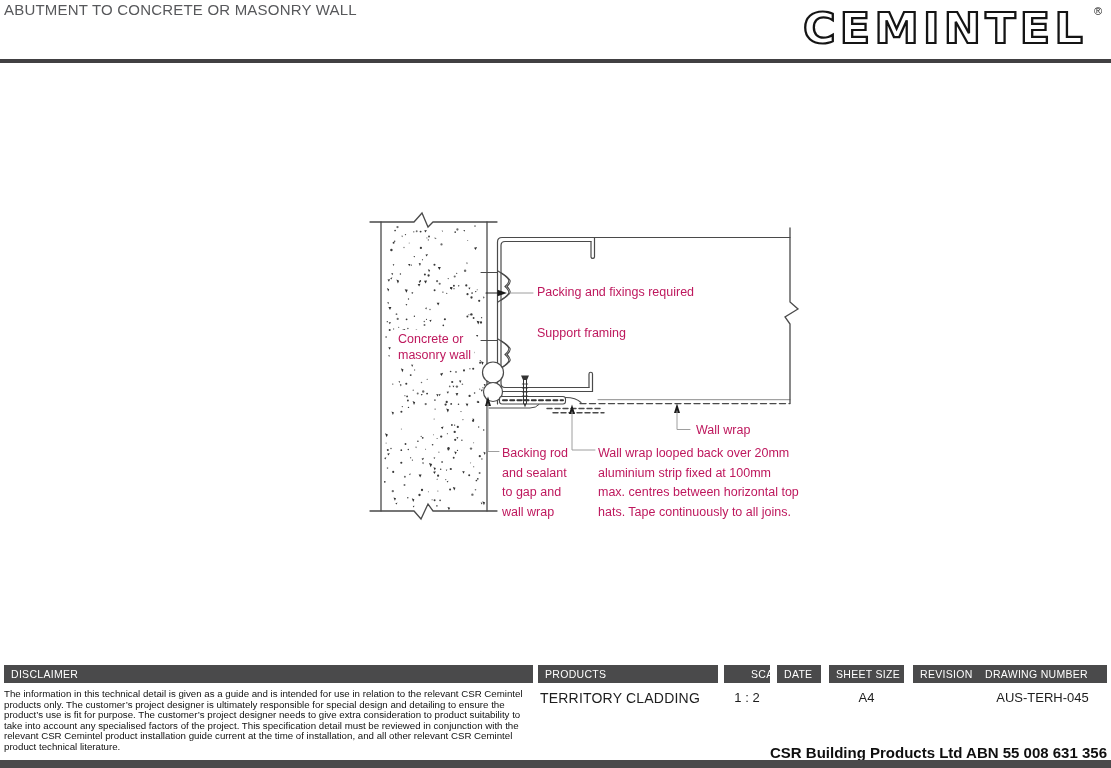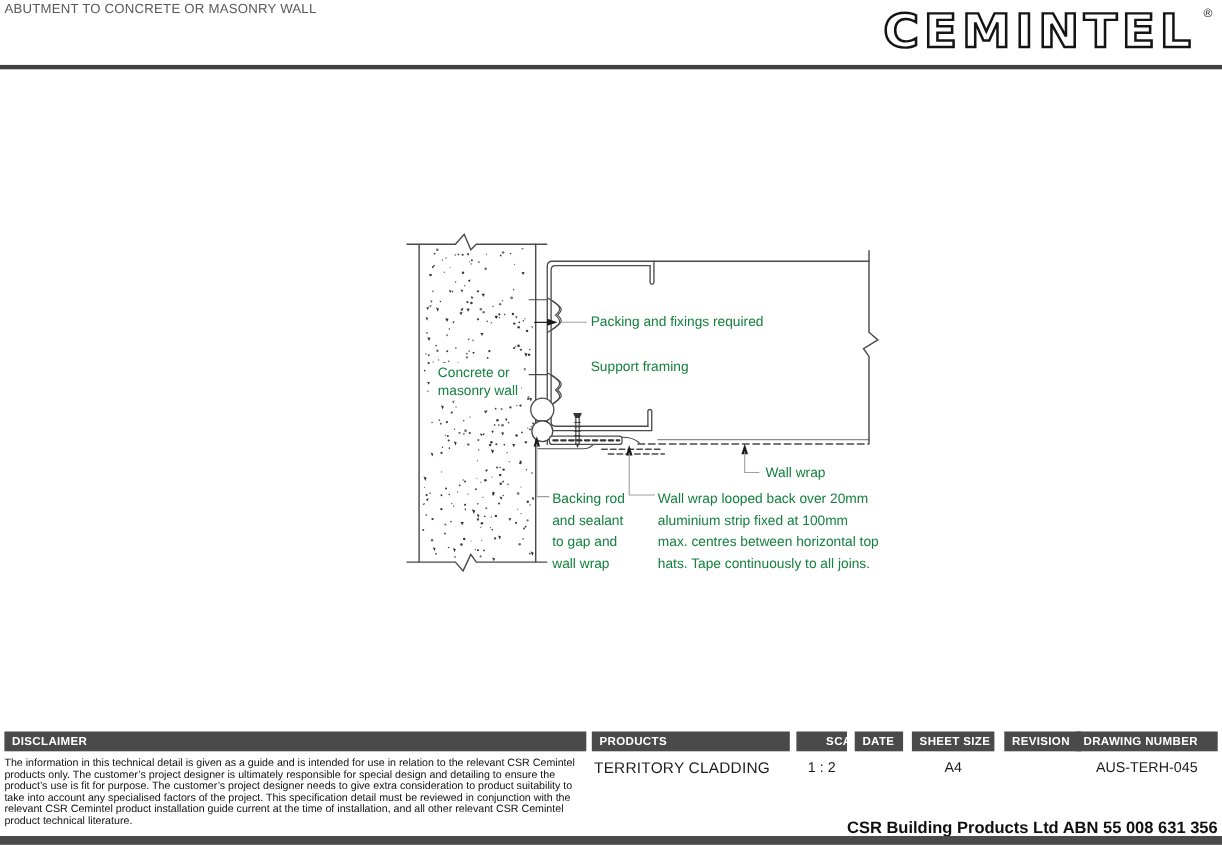--- a/index.html
+++ b/index.html
@@ -1,35 +1,35 @@
 <!DOCTYPE html>
 <html><head>
 <meta charset="utf-8">
 <style>
   html,body{margin:0;padding:0;background:#ffffff;}
   body{width:1111px;height:768px;position:relative;overflow:hidden;
        font-family:"Liberation Sans",sans-serif;-webkit-font-smoothing:antialiased;}
   .abs{position:absolute;}
   
-  .sheet-title{left:4px;top:1px;font-size:12px;letter-spacing:.2px;color:#57585b;font-weight:400;}
+  .sheet-title{left:4px;top:1px;font-size:15px;letter-spacing:.2px;color:#57585b;font-weight:400;}
   .top-rule{left:0;top:59px;width:1111px;height:3.5px;background:#414042;}
   .logo-wrap{right:6px;top:3px;width:308px;height:48px;}
   
   .drawing-svg{left:0;top:0;width:1111px;height:660px;}
   
-  .dlabel{font-size:12.5px;color:#15803d;line-height:15.5px;white-space:pre-line;}
+  .dlabel{font-size:12.5px;color:#be185d;line-height:15.5px;white-space:pre-line;}
   .lbl-concrete{left:395px;top:330px;background:#fff;padding:1px 3px;line-height:16px;}
   .lbl-packing{left:537px;top:285px;}
   .lbl-support{left:537px;top:326px;}
   .lbl-wallwrap{left:696px;top:423px;}
   .lbl-backing{left:502px;top:444px;line-height:19.5px;}
   .lbl-looped{left:598px;top:444px;line-height:19.5px;}
   
   .tb-bar{top:665px;height:18px;background:#4a4a4b;color:#ffffff;font-size:10.5px;
-          line-height:18px;padding-left:7px;box-sizing:border-box;letter-spacing:.3px;font-weight:700;}
+          line-height:18px;padding-left:7px;box-sizing:border-box;letter-spacing:.3px;font-weight:400;}
   .bar-disclaimer{left:4px;width:529px;}
   .bar-c0{left:538px;width:180px;}
   .bar-c1{left:724px;width:46px;padding-left:27px;}
   .bar-c2{left:777px;width:44px;}
   .bar-c3{left:829px;width:75px;}
   .bar-c4{left:913px;width:70px;}
   .bar-c5{left:978px;width:129px;}
   .tb-val{top:691px;height:14px;font-size:13px;color:#1d1d1d;line-height:14px;}
   .val-c0{left:540px;width:180px;font-size:14px;letter-spacing:.2px;}
   .val-c1{left:724px;width:46px;text-align:center;}

